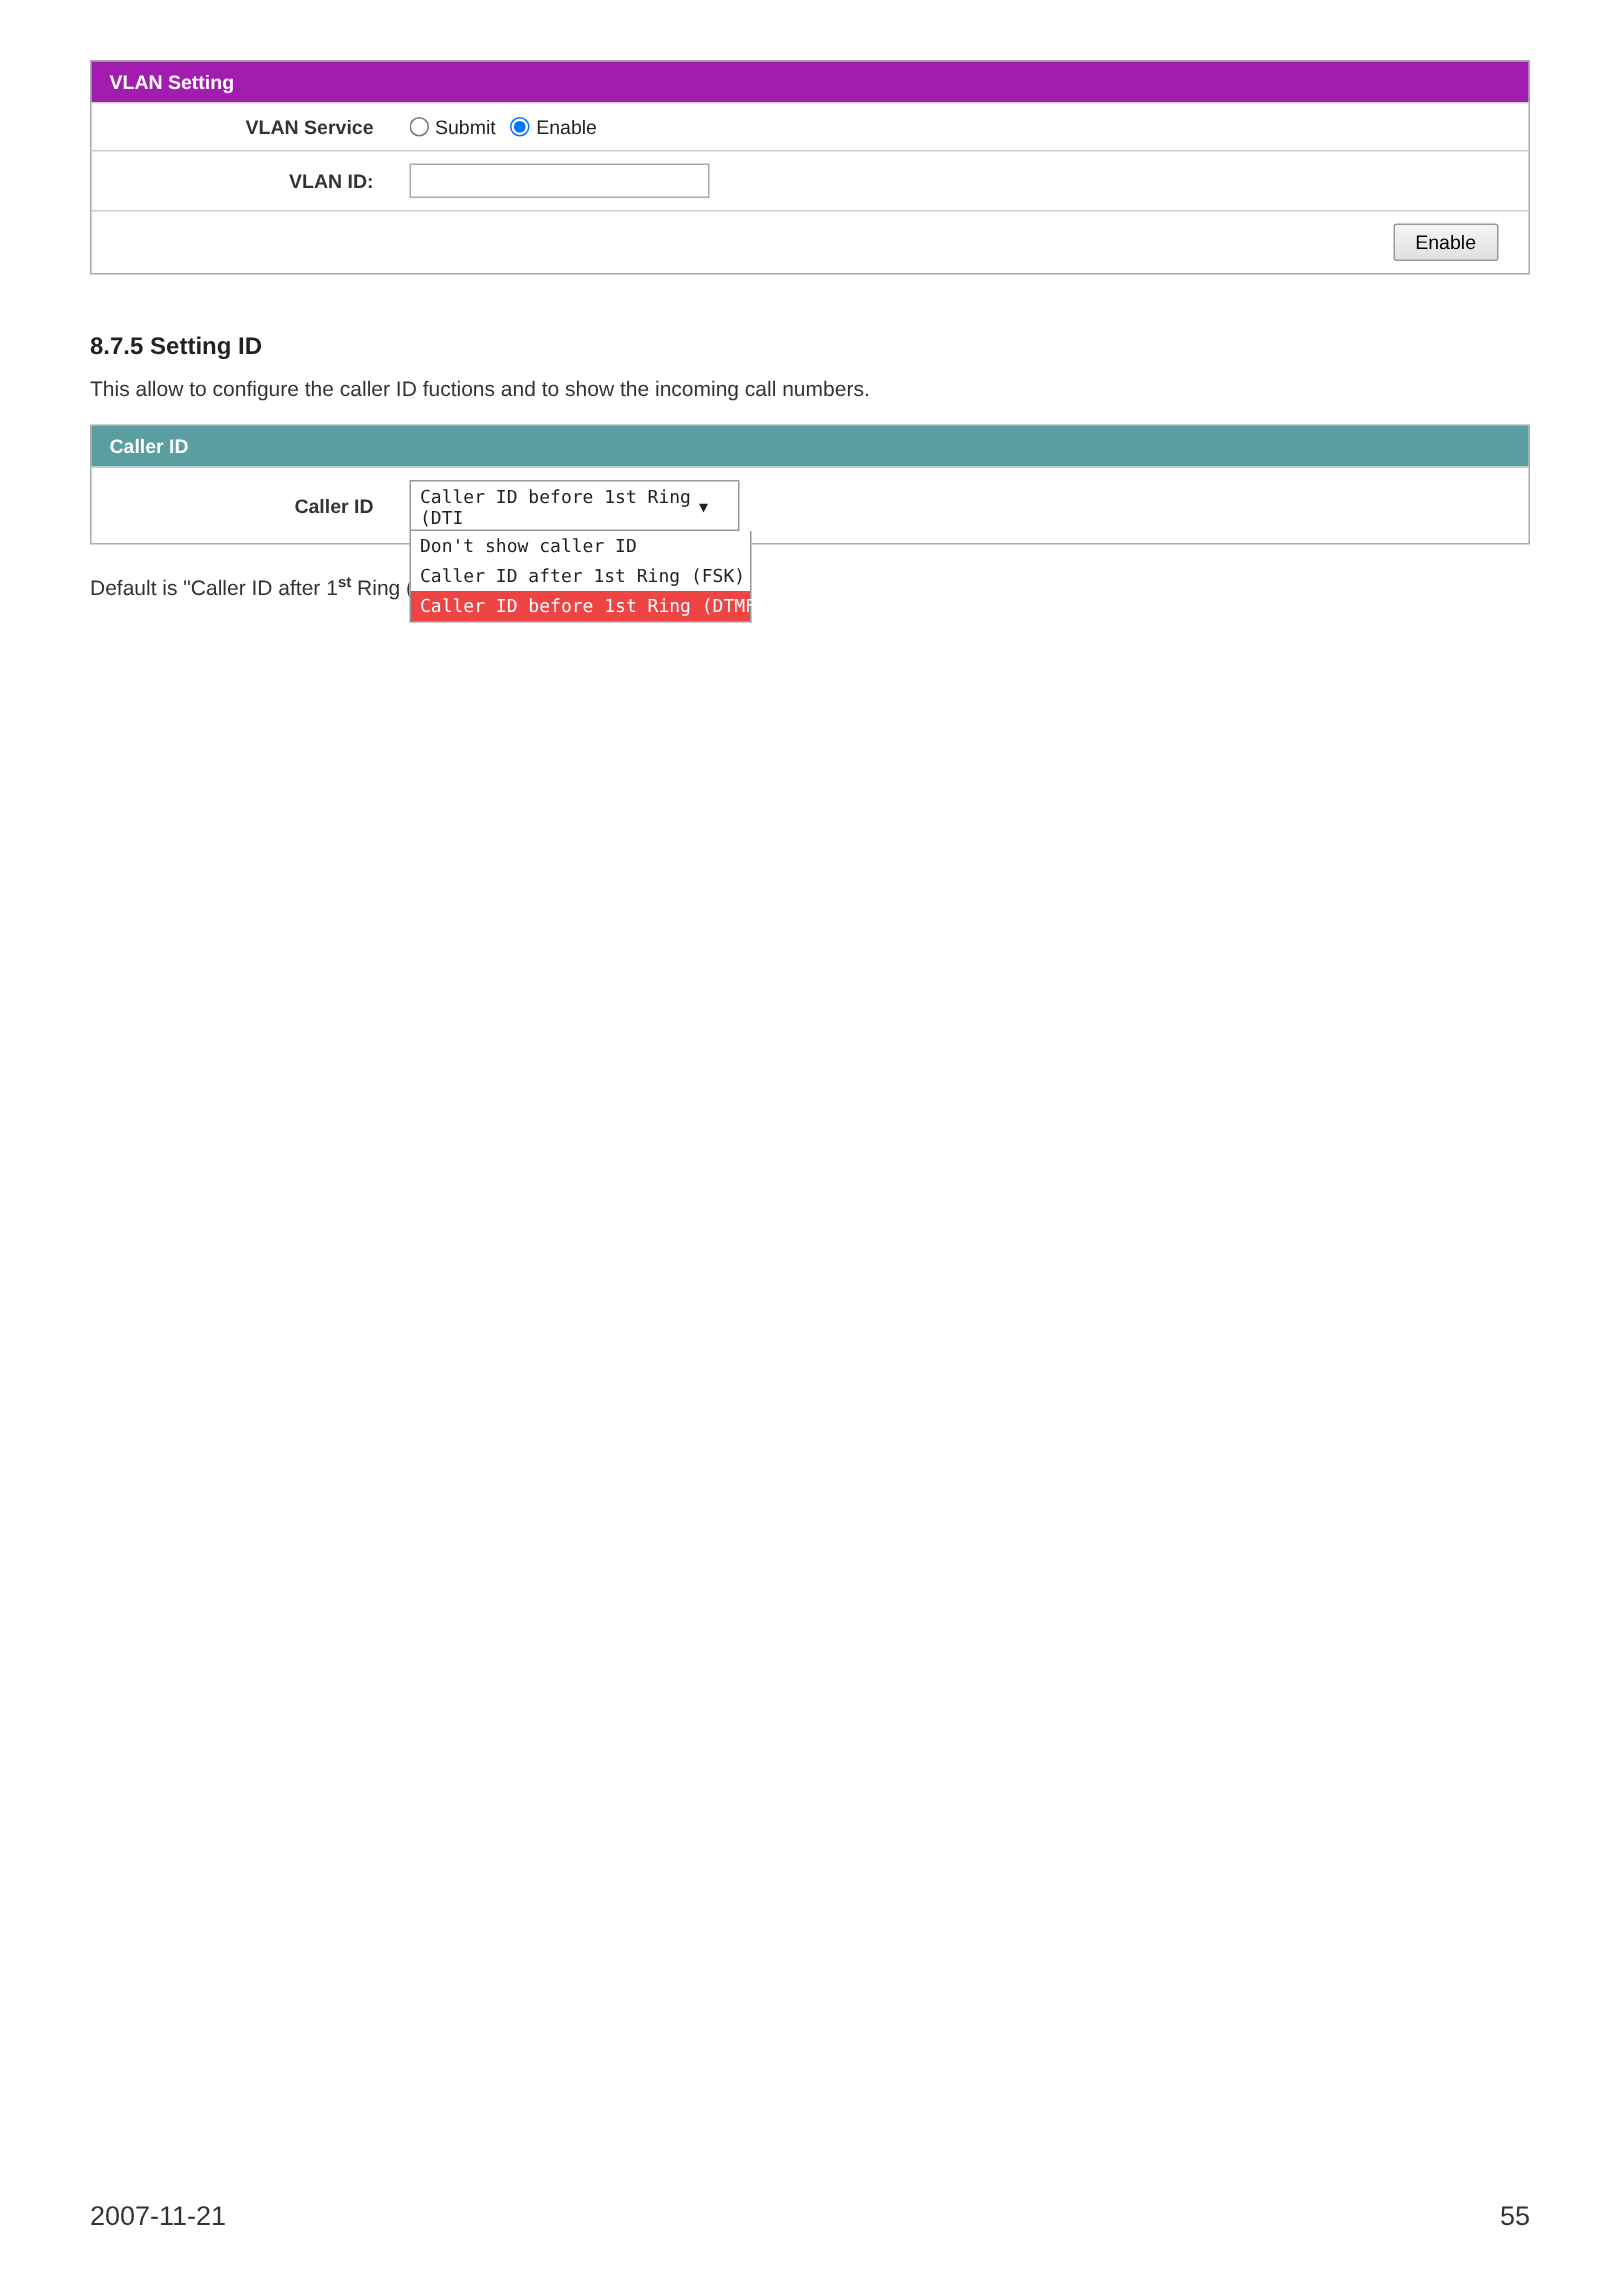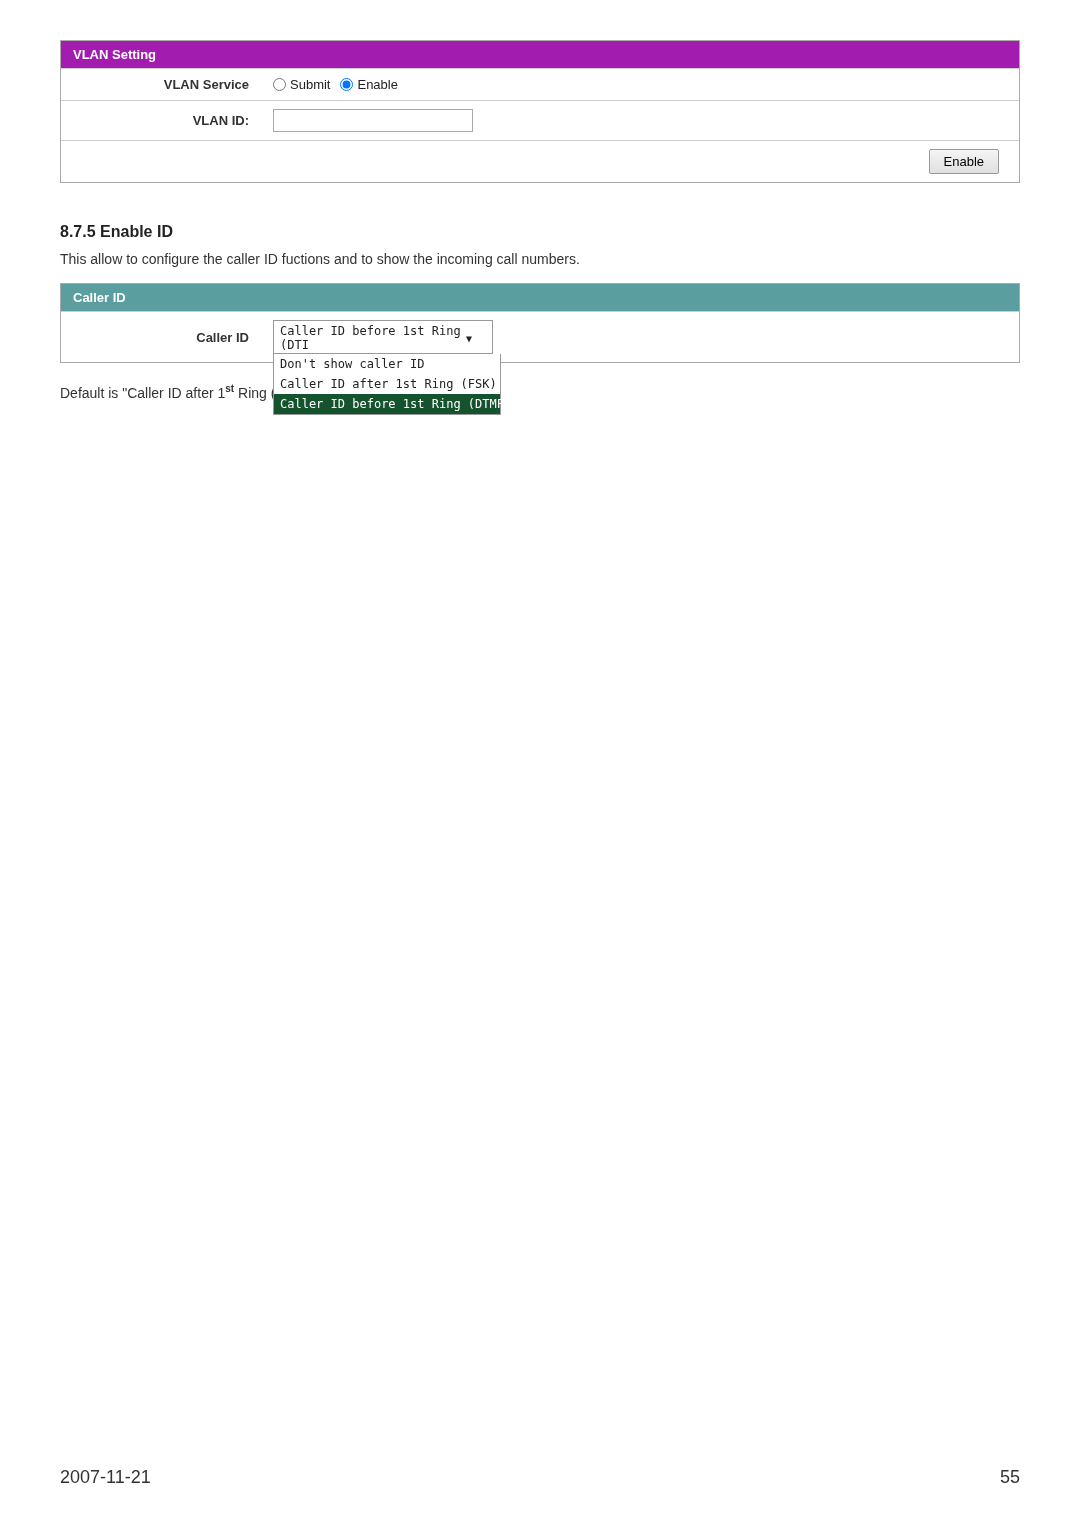--- a/index.html
+++ b/index.html
@@ -161,21 +161,21 @@
     }
 
     .dropdown-menu-item {
       padding: 3px 6px;
       cursor: pointer;
       white-space: nowrap;
     }
 
     .dropdown-menu-item:hover,
     .dropdown-menu-item.selected {
-      background-color: #14532d;
+      background-color: #ef4444;
       color: #ffffff;
     }
 
     .default-note {
       font-size: 14px;
       margin-top: 16px;
       color: #333333;
     }
 
     .default-note sup {
@@ -227,21 +227,21 @@
     </tr>
     <tr class="submit-row">
       <td colspan="2">
         <button class="submit-btn">Enable</button>
       </td>
     </tr>
   </tbody>
     </table>
 </div>
 
-<div class="section-title">8.7.5 Enable ID</div>
+<div class="section-title">8.7.5 Setting ID</div>
 <div class="section-description">This allow to configure the caller ID fuctions and to show the incoming call numbers.</div>
 
 <div class="caller-id-section">
   <div class="section-header">Caller ID</div>
   <table class="form-table">
     <tbody>
         <tr>
       <td class="label-cell">Caller ID</td>
       <td class="value-cell">
         <div class="dropdown-open-container">

